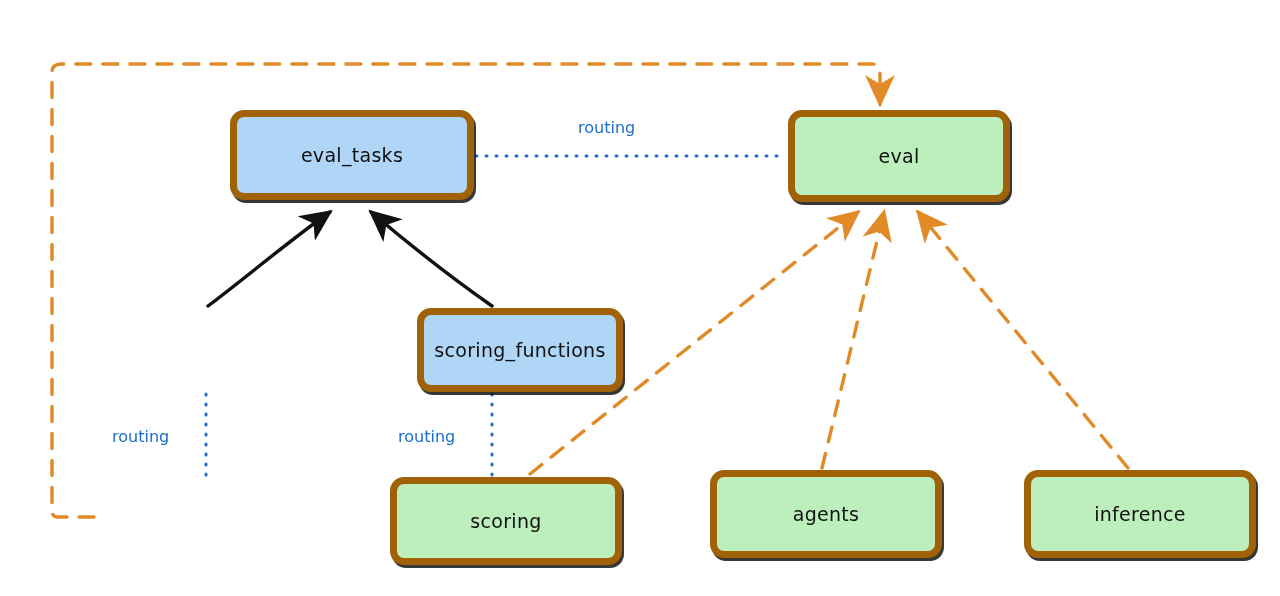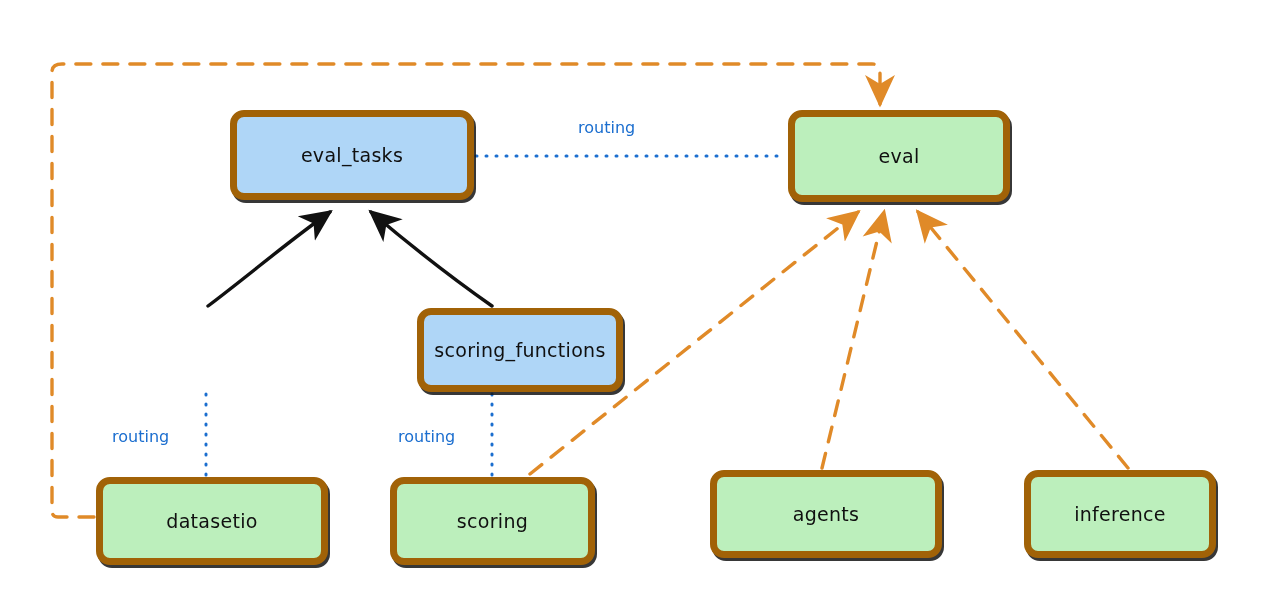--- a/index.html
+++ b/index.html
@@ -96,33 +96,30 @@
 
   <div class="node green" style="left:788px; top:110px; width:222px; height:92px;">
     <span class="node-label">eval</span>
   </div>
 
 
   <div class="node blue" style="left:378px; top:308px; width:206px; height:84px;margin-left:39px;">
     <span class="node-label">scoring_functions</span>
   </div>
 
-  <div class="node green" style="left:96px; top:477px; width:232px; height:88px;">
-    <span class="node-label">datasetio</span>
-  </div>
 
-  <div class="node green" style="left:390px; top:477px; width:205px; height:88px;">
+  <div class="node green" style="left:390px; top:477px; width:232px; height:88px;">
     <span class="node-label">scoring</span>
   </div>
 
   <div class="node green" style="left:710px; top:470px; width:232px; height:88px;justify-content:center;">
     <span class="node-label">agents</span>
   </div>
 
-  <div class="node green" style="left:1024px; top:470px; width:192px; height:88px;">
+  <div class="node green" style="left:1024px; top:470px; width:232px; height:88px;">
     <span class="node-label">inference</span>
   </div>
 
   <div class="edge-label" style="left:578px; top:118px;">routing</div>
 
   <div class="edge-label" style="left:112px; top:427px;">routing</div>
 
   <div class="edge-label" style="left:398px; top:427px;">routing</div>
 
 </div>

